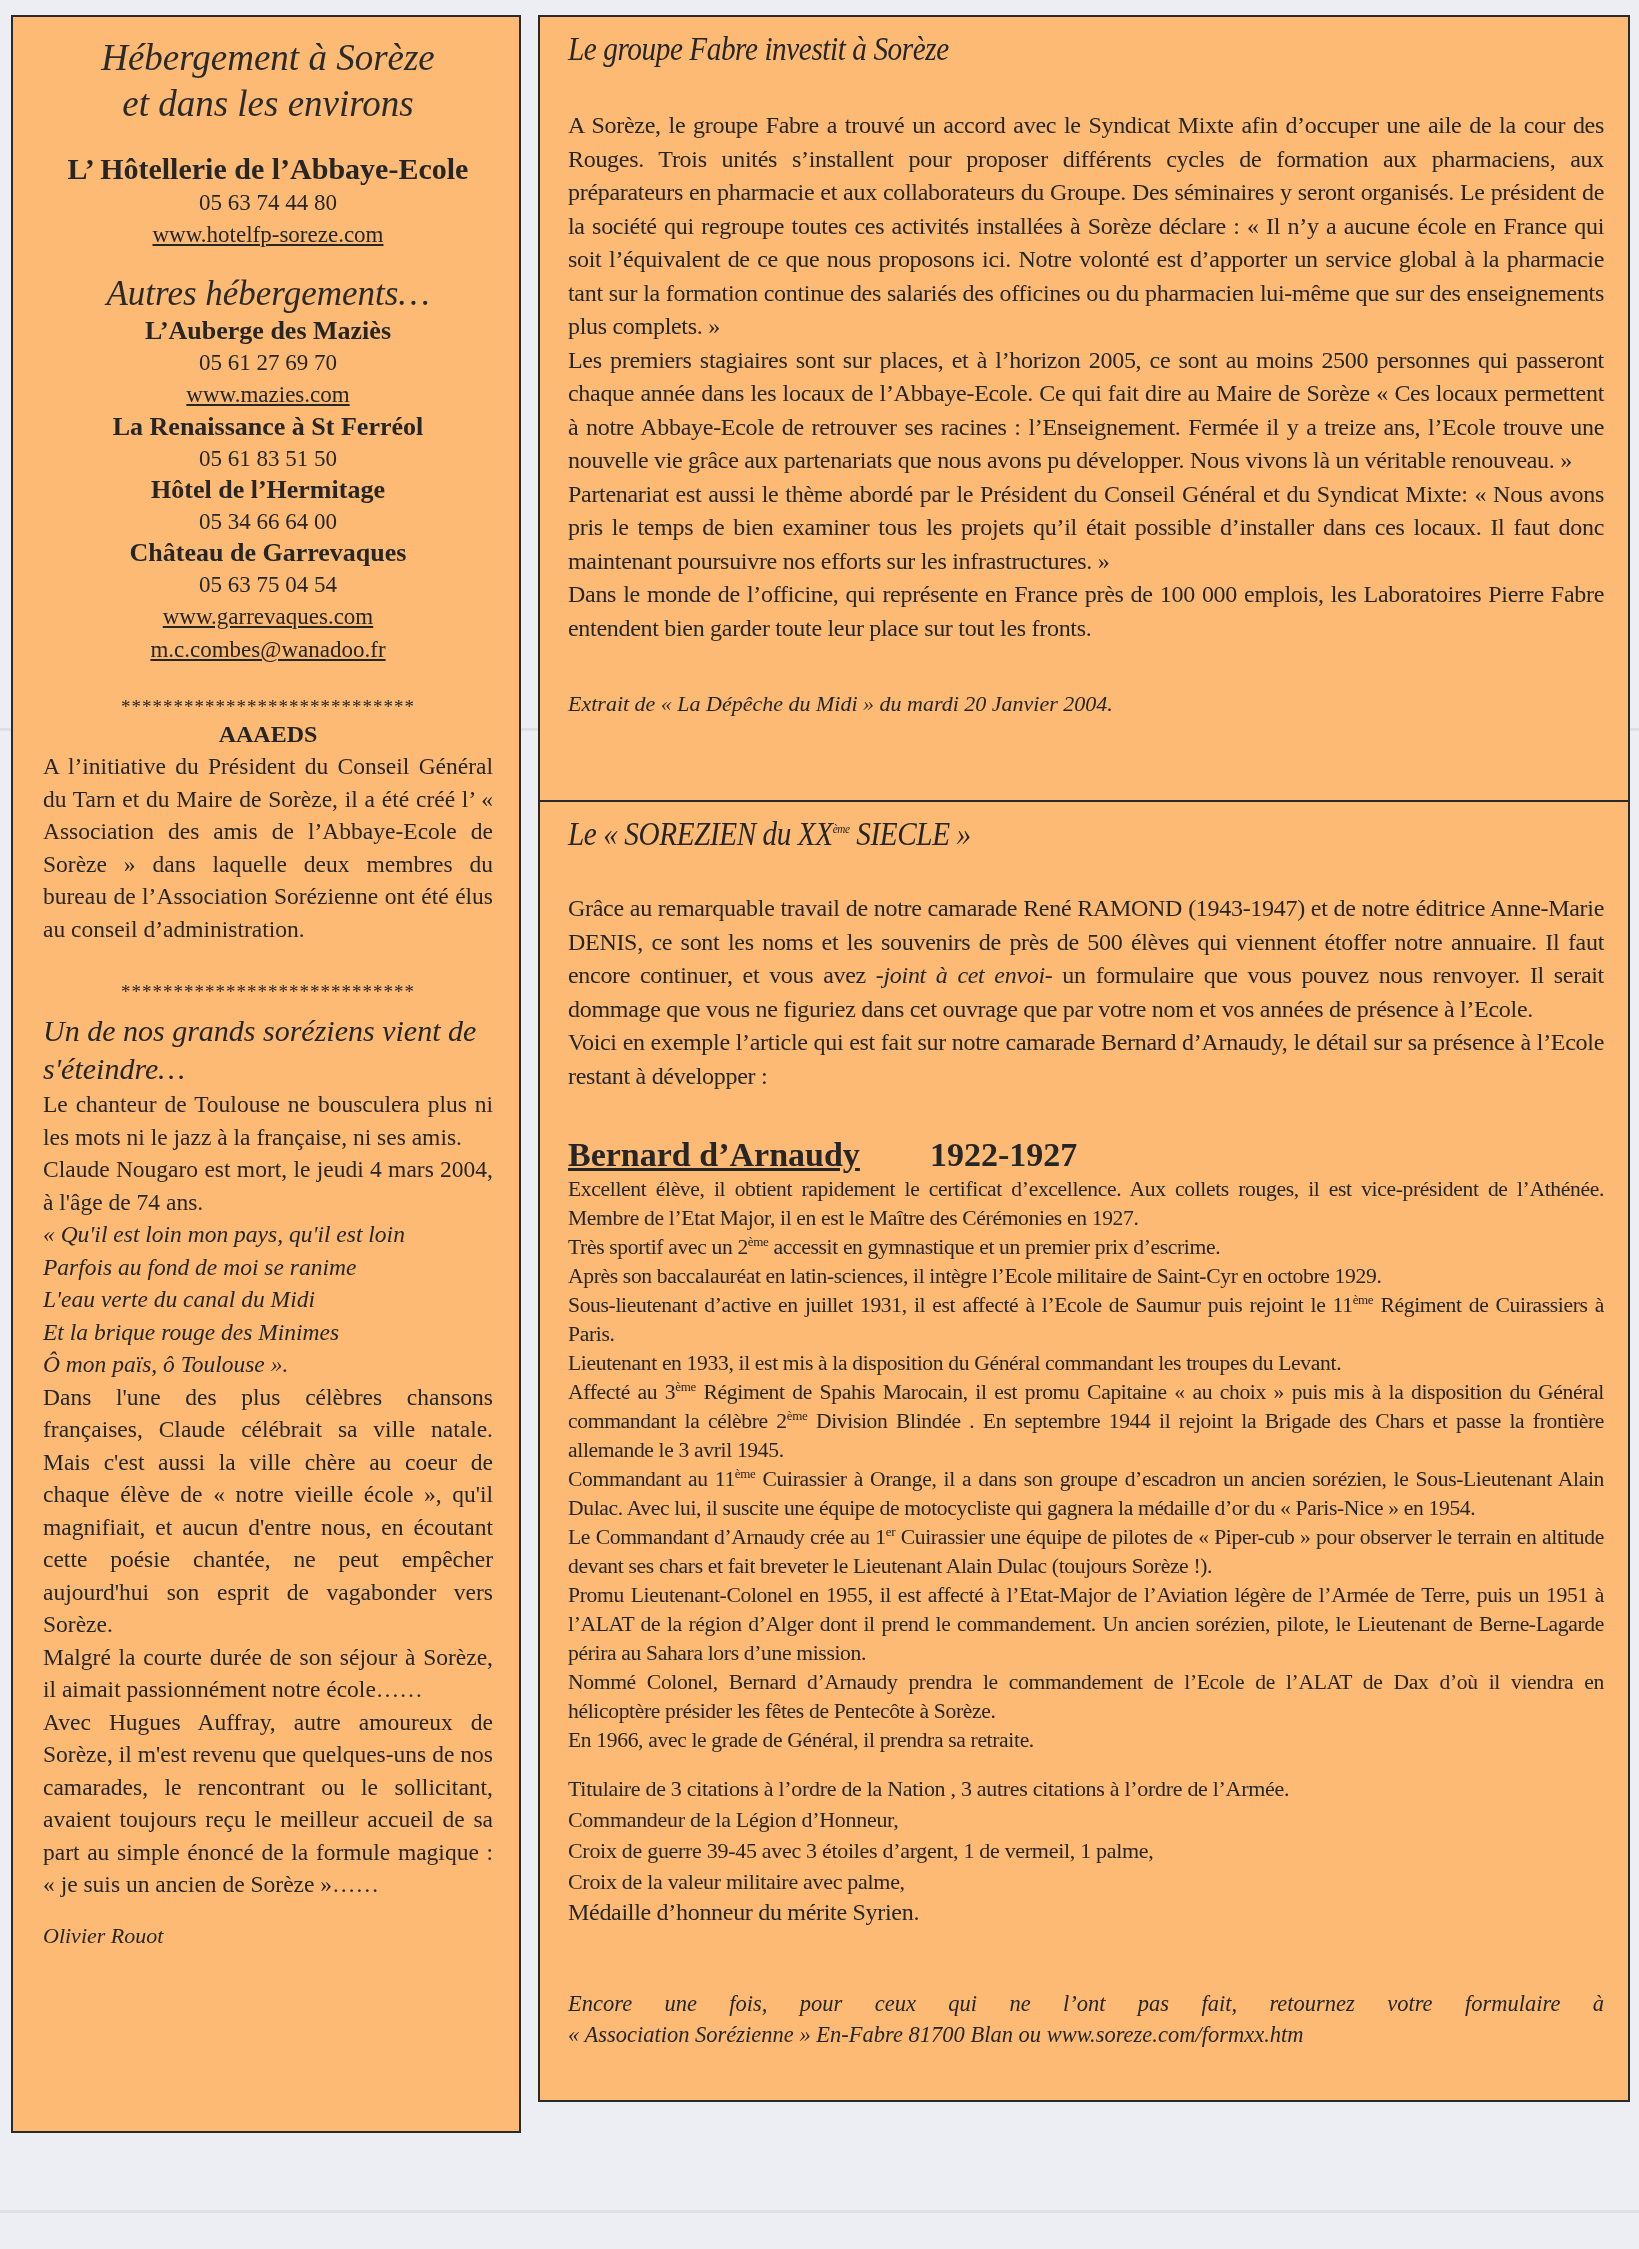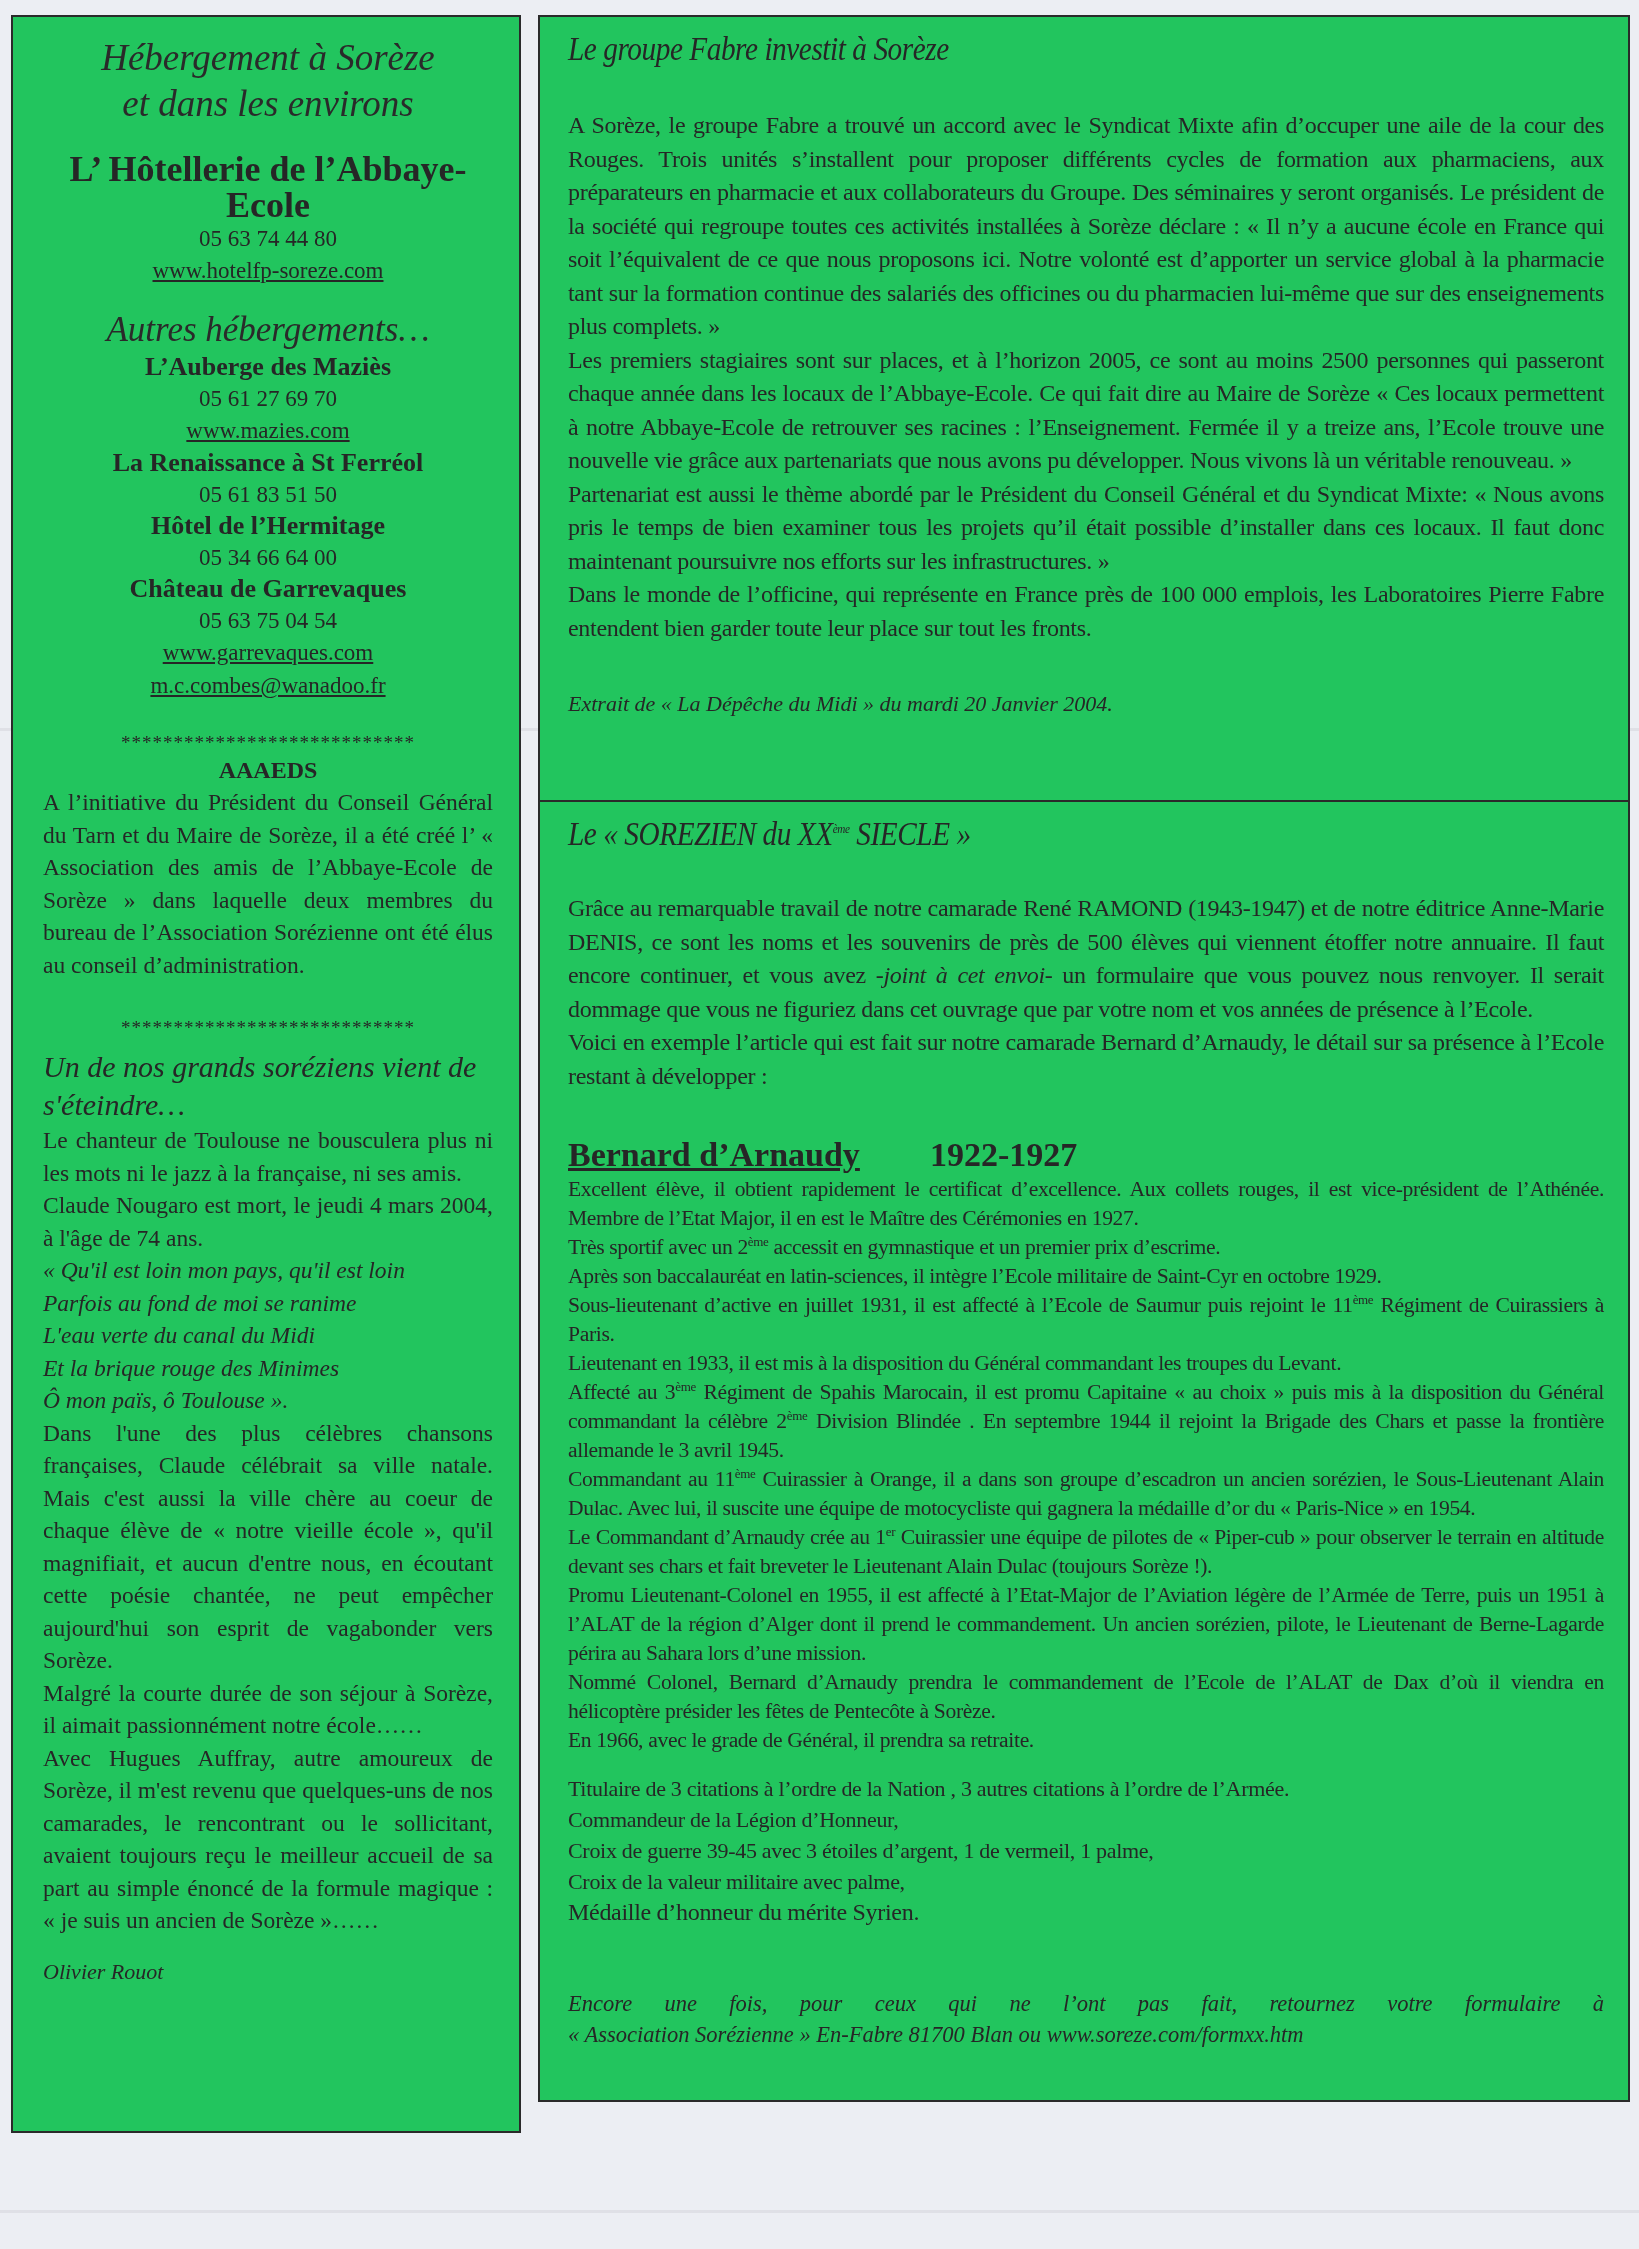--- a/index.html
+++ b/index.html
@@ -3,30 +3,30 @@
 <meta charset="utf-8">
 <style>
   html, body { margin:0; padding:0; }
   body {
     width:1639px; height:2249px; position:relative; overflow:hidden;
     background:#eceef3;
     font-family:"Liberation Serif", "DejaVu Serif", serif;
     color:#262626;
   }
   .box {
-    position:absolute; border:2px solid #2a2a2a; background:#22c55e;
+    position:absolute; border:2px solid #2a2a2a; background:#fdba74;
     box-sizing:border-box;
   }
   
   #left { left:11px; top:15px; width:510px; height:2118px; padding:18px 26px 0 30px; }
   .center { text-align:center; }
   .h-ital { font-style:italic; font-size:37px; line-height:46px; color:#2a2a2a; }
   .h-ital2 { font-style:italic; font-size:35px; line-height:42px; color:#2a2a2a; margin-top:22px; }
   .bold-name { font-weight:bold; font-size:26px; line-height:32px; }
-  .bold-name.big { font-size:36px; line-height:36px; margin-top:24px; }
+  .bold-name.big { font-size:30px; line-height:36px; margin-top:24px; }
   .phone { font-size:23px; line-height:31px; }
   .link { font-size:23px; line-height:33px; text-decoration:underline; }
   .stars { font-size:19px; letter-spacing:1px; margin-top:30px; }
   .aaaeds { font-weight:bold; font-size:24px; margin-top:10px; line-height:32px; }
   .just { text-align:justify; font-size:23.5px; line-height:32.5px; }
   .art-title { font-style:italic; font-size:30px; line-height:38px; margin-top:9px; }
   .poem { font-style:italic; }
   .sig { font-style:italic; font-size:22px; margin-top:22px; }
 
   

